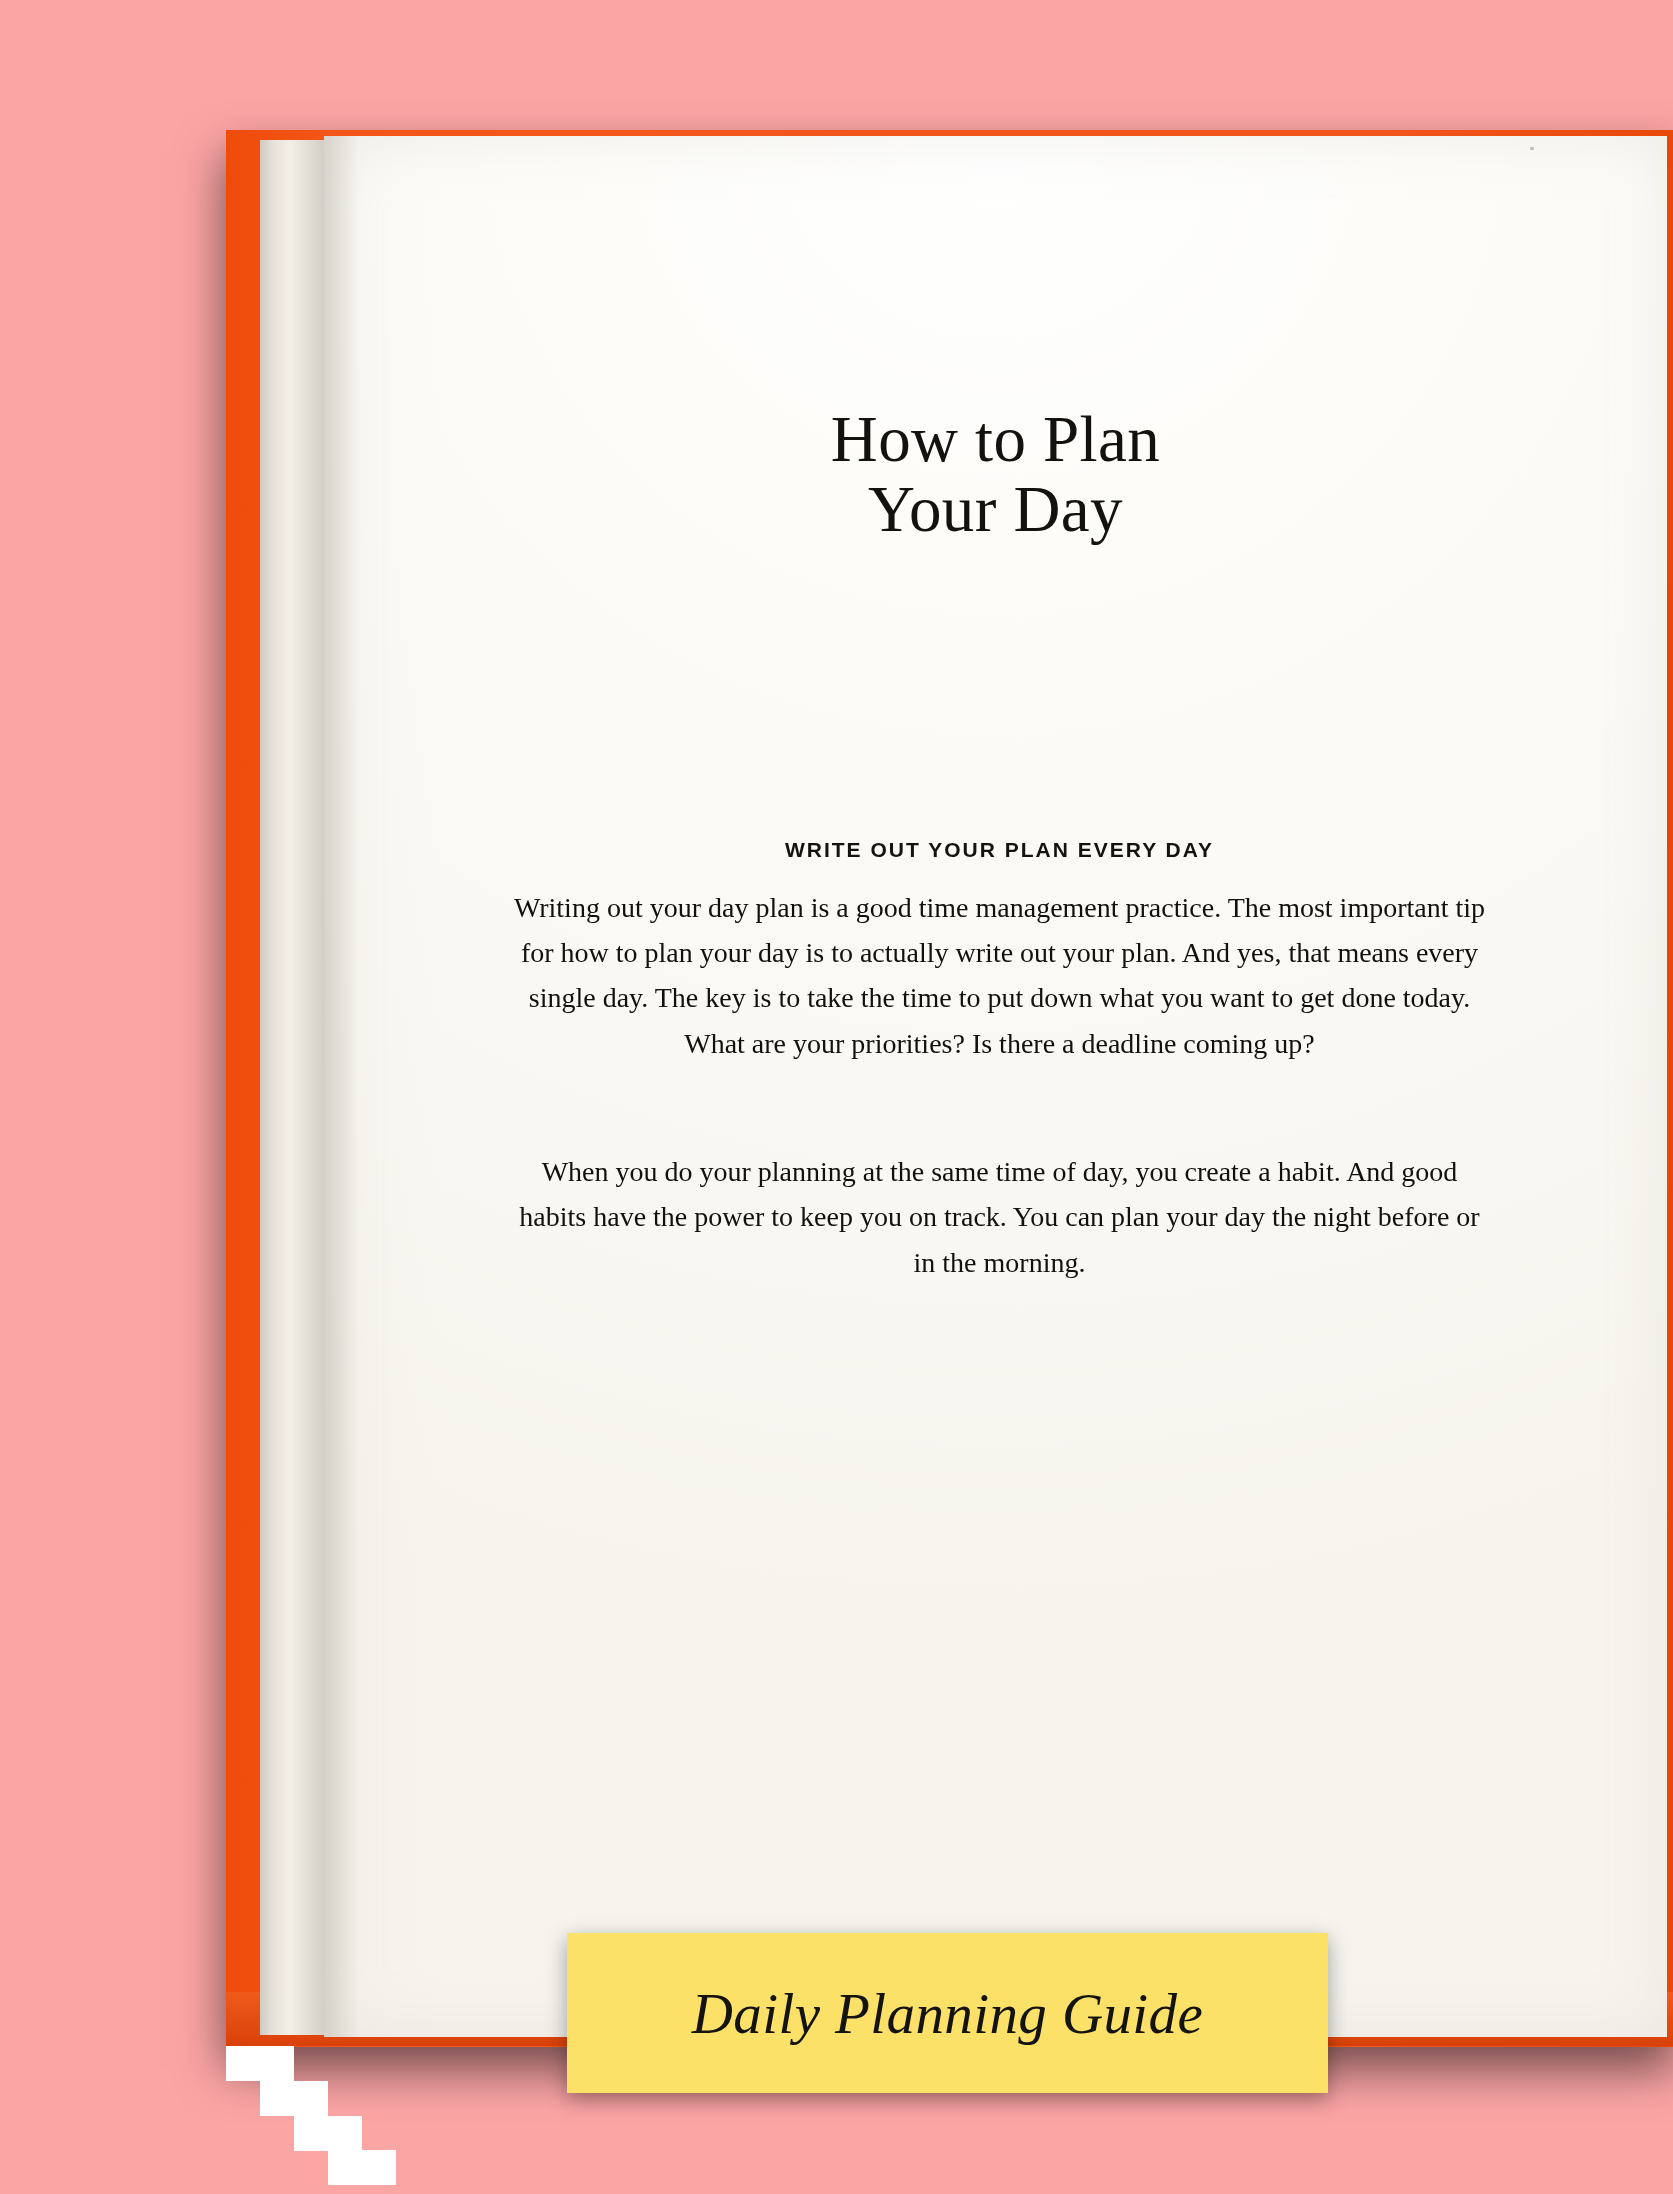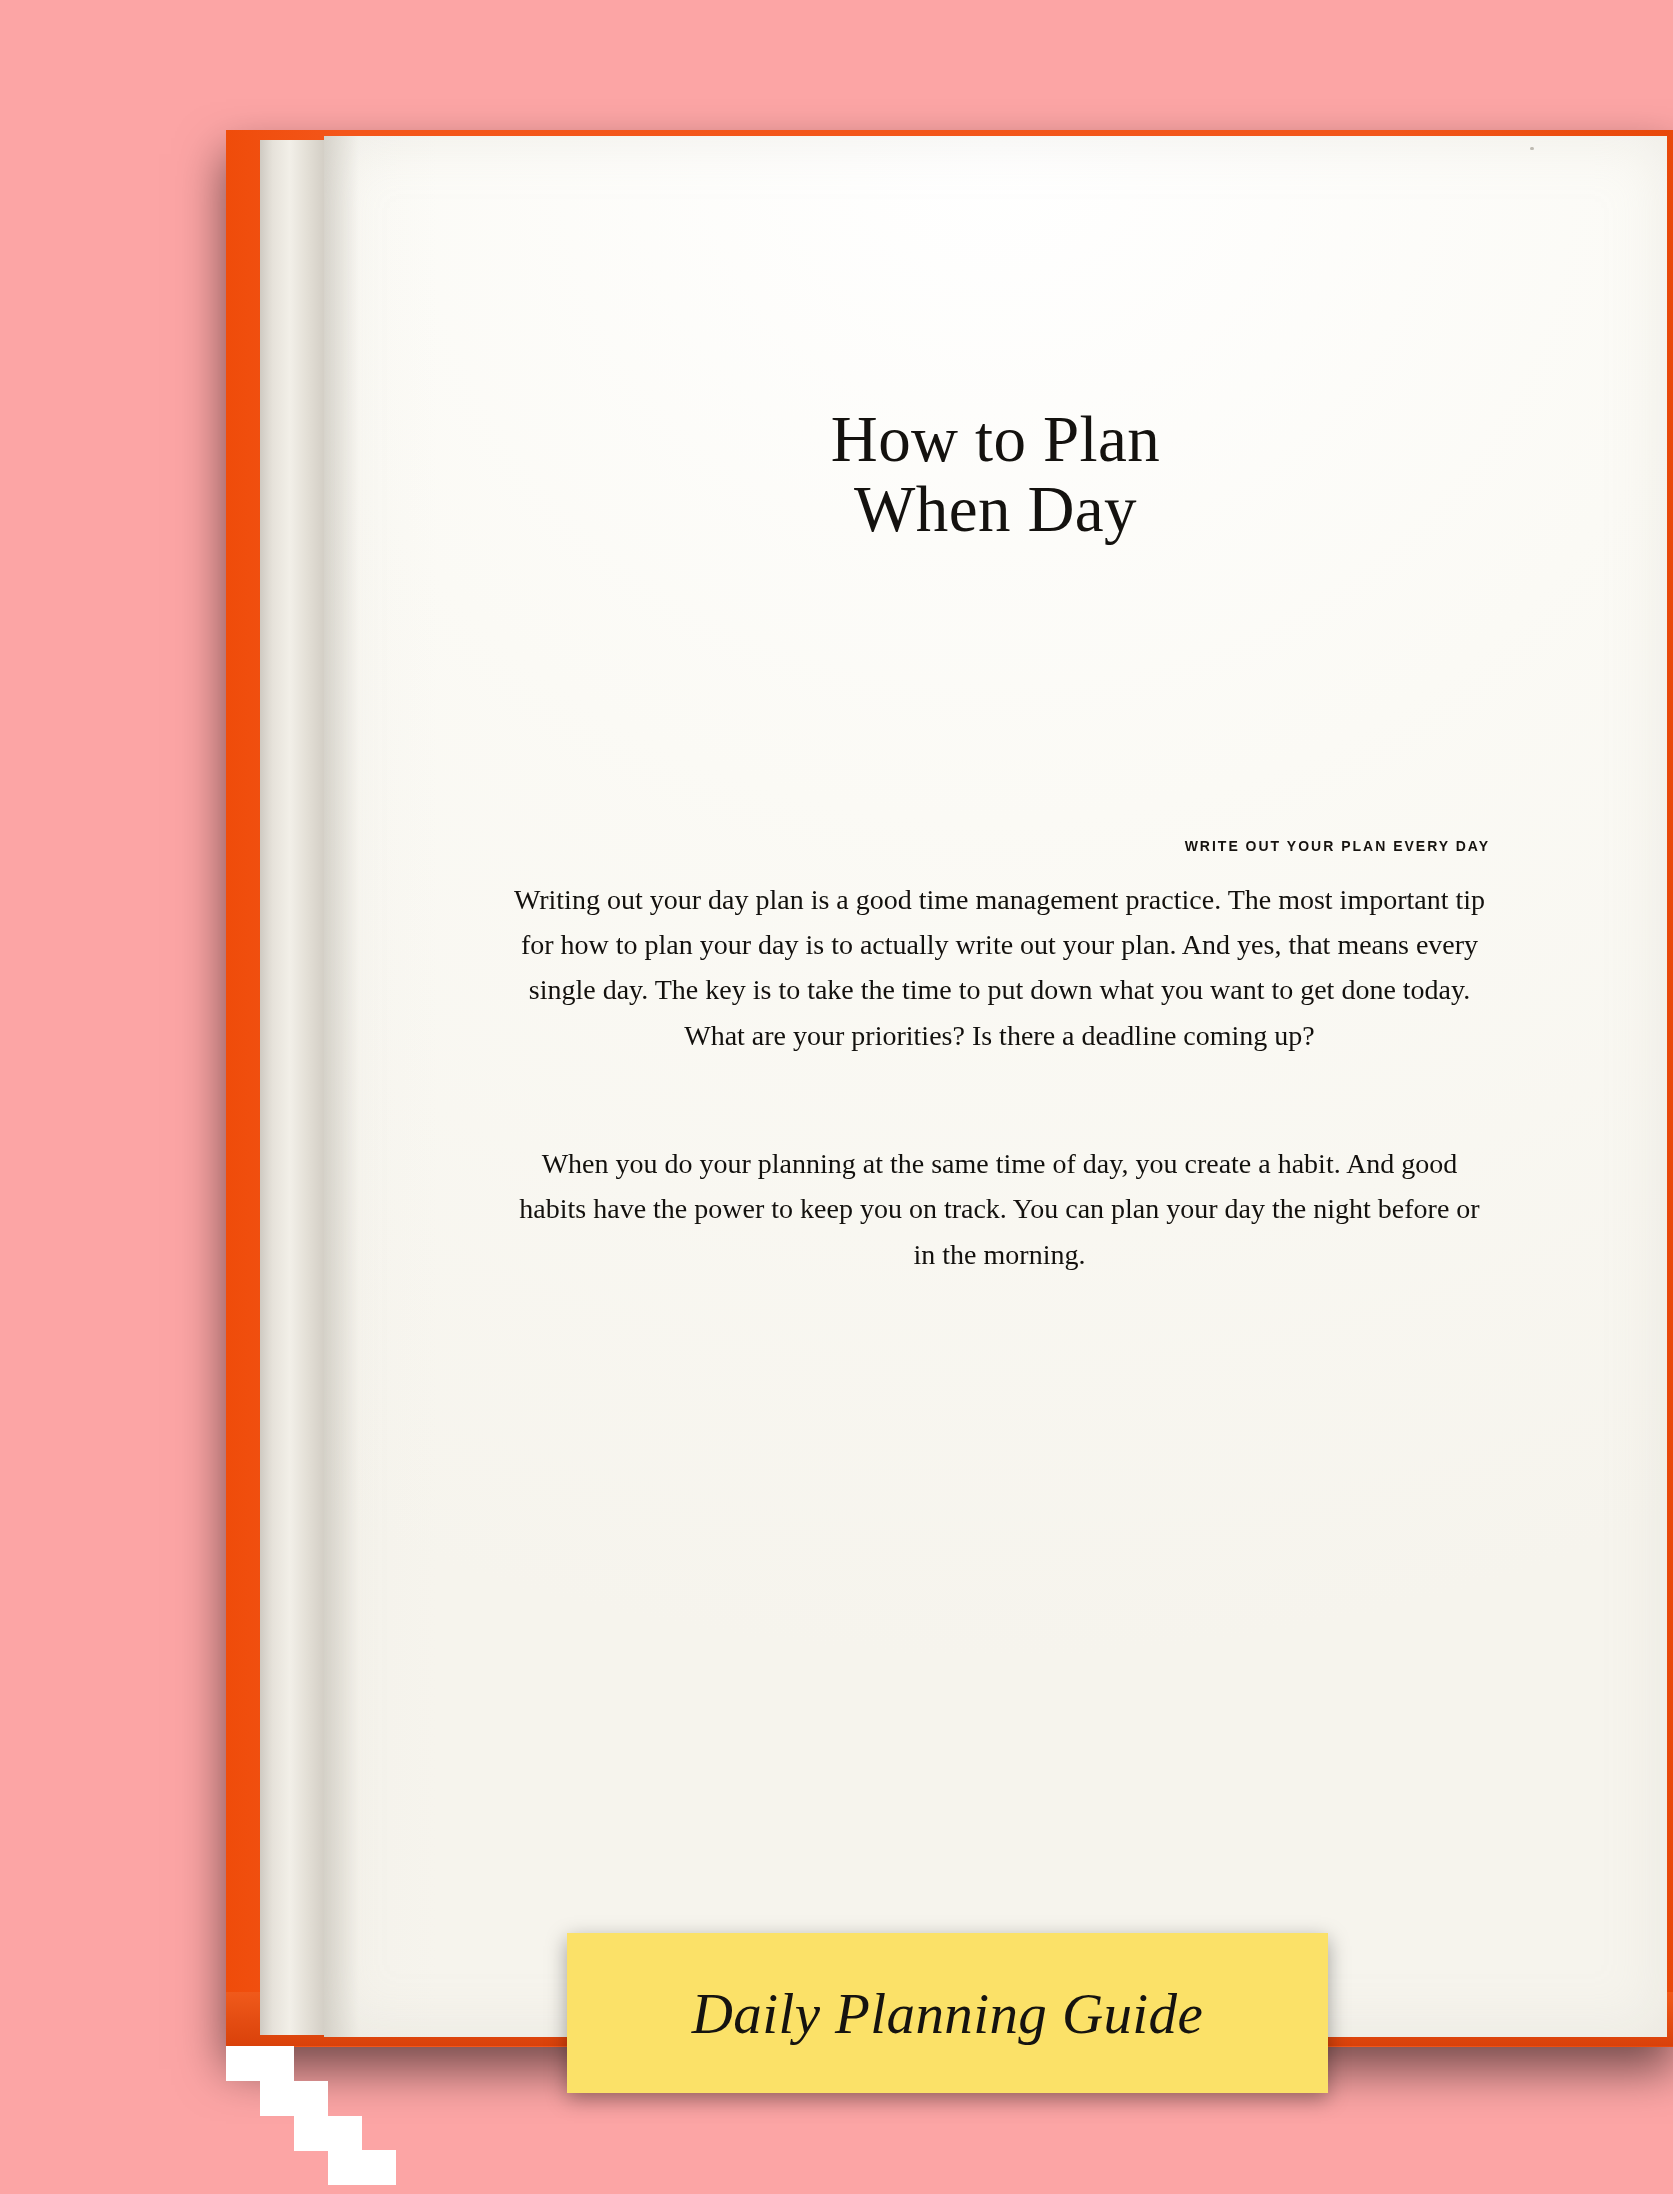--- a/index.html
+++ b/index.html
@@ -123,24 +123,24 @@
   .sections {
     position: absolute;
     left: 185px;
     top: 702px;
     width: 981px;
   }
 
   .section { margin-bottom: 83px; }
 
   .section-heading {
-    text-align: right;
+    text-align: center;
     font-family: "Liberation Sans", sans-serif;
     font-weight: bold;
-    font-size: 14px;
+    font-size: 21px;
     letter-spacing: 2px;
     color: #16130f;
     text-transform: uppercase;
     margin-bottom: 22.6px;
   }
 
   .section-body {
     text-align: center;
     font-family: "Liberation Serif", serif;
     font-size: 28px;
@@ -187,21 +187,21 @@
 
   <div class="shadow-step s1"></div>
   <div class="shadow-step s2"></div>
   <div class="shadow-step s3"></div>
   <div class="shadow-step s4"></div>
 
   <div class="content">
 
     <div class="title">
       <span>How to Plan</span>
-      <span class="line2">When Day</span>
+      <span class="line2">Your Day</span>
     </div>
 
     <div class="sections">
 
       <div class="section">
         <div class="section-heading">WRITE OUT YOUR PLAN EVERY DAY</div>
         <div class="section-body">
           <p>Writing out your day plan is a good time management practice. The most important tip for how to plan your day is to actually write out your plan. And yes, that means every single day. The key is to take the time to put down what you want to get done today. What are your priorities? Is there a deadline coming up?</p>
         </div>
       </div>

